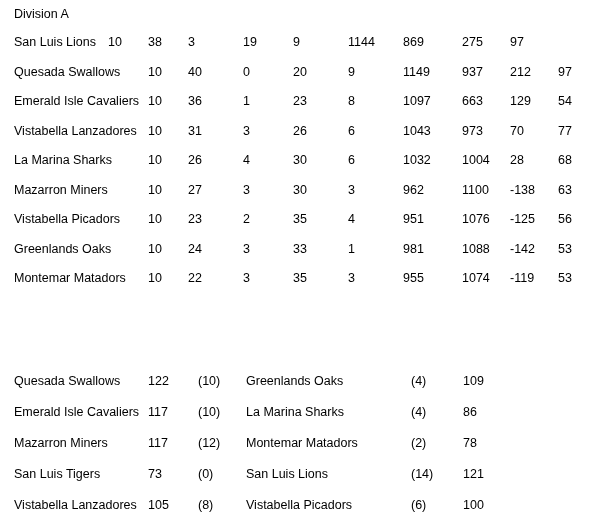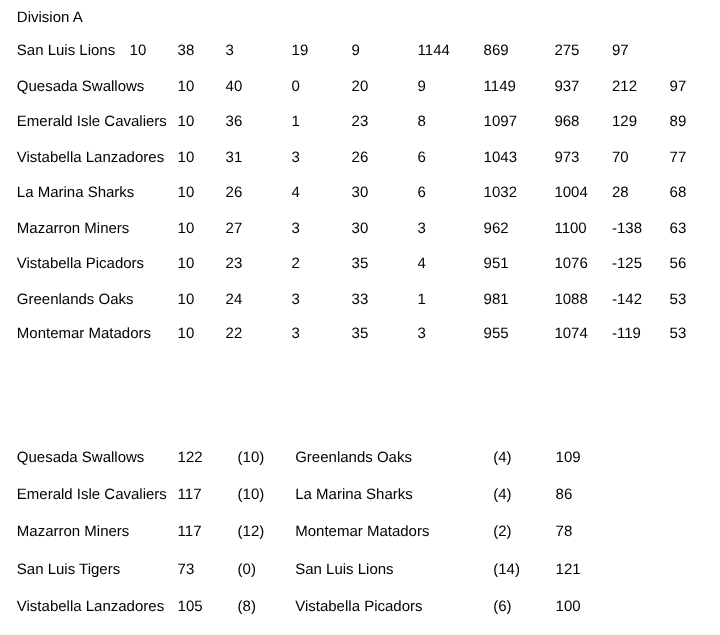--- a/index.html
+++ b/index.html
@@ -139,23 +139,23 @@
           <td class="c-n9">97</td>
         </tr>
         <tr>
           <td class="c-team"><span>Emerald Isle Cavaliers</span></td>
           <td class="c-n1">10</td>
           <td class="c-n2">36</td>
           <td class="c-n3">1</td>
           <td class="c-n4">23</td>
           <td class="c-n5">8</td>
           <td class="c-n6">1097</td>
-          <td class="c-n7">968</td>
+          <td class="c-n7">663</td>
           <td class="c-n8">129</td>
-          <td class="c-n9">89</td>
+          <td class="c-n9">54</td>
         </tr>
         <tr>
           <td class="c-team"><span>Vistabella Lanzadores</span></td>
           <td class="c-n1">10</td>
           <td class="c-n2">31</td>
           <td class="c-n3">3</td>
           <td class="c-n4">26</td>
           <td class="c-n5">6</td>
           <td class="c-n6">1043</td>
           <td class="c-n7">973</td>

